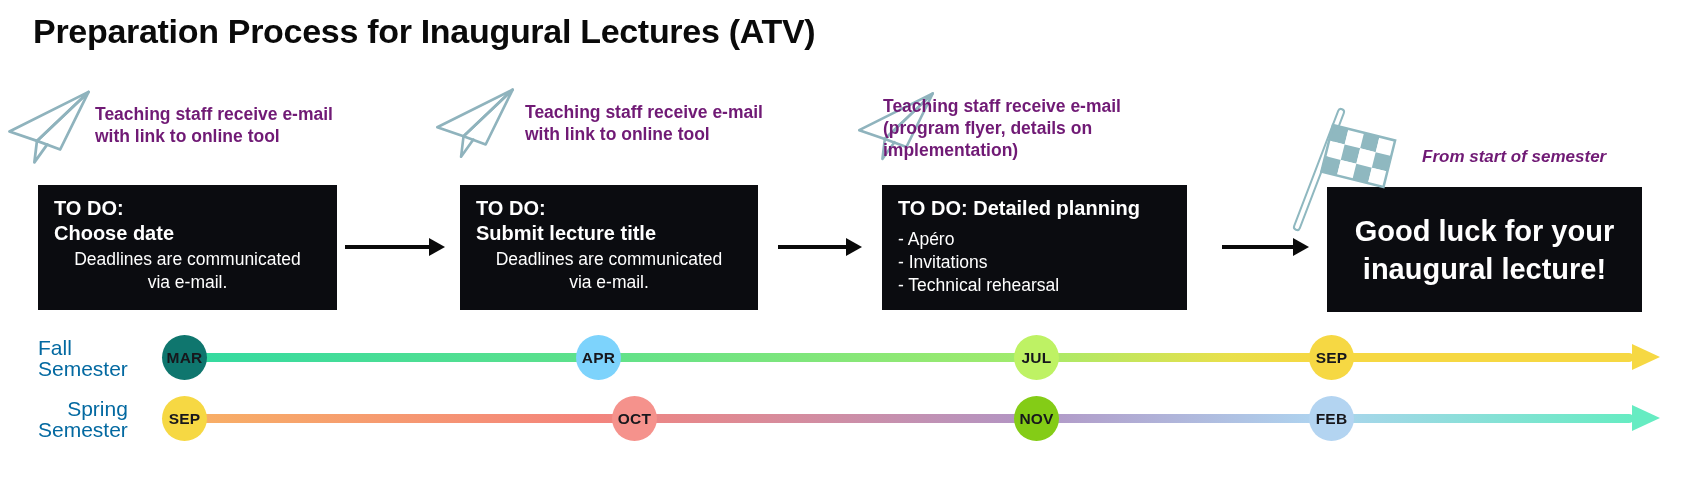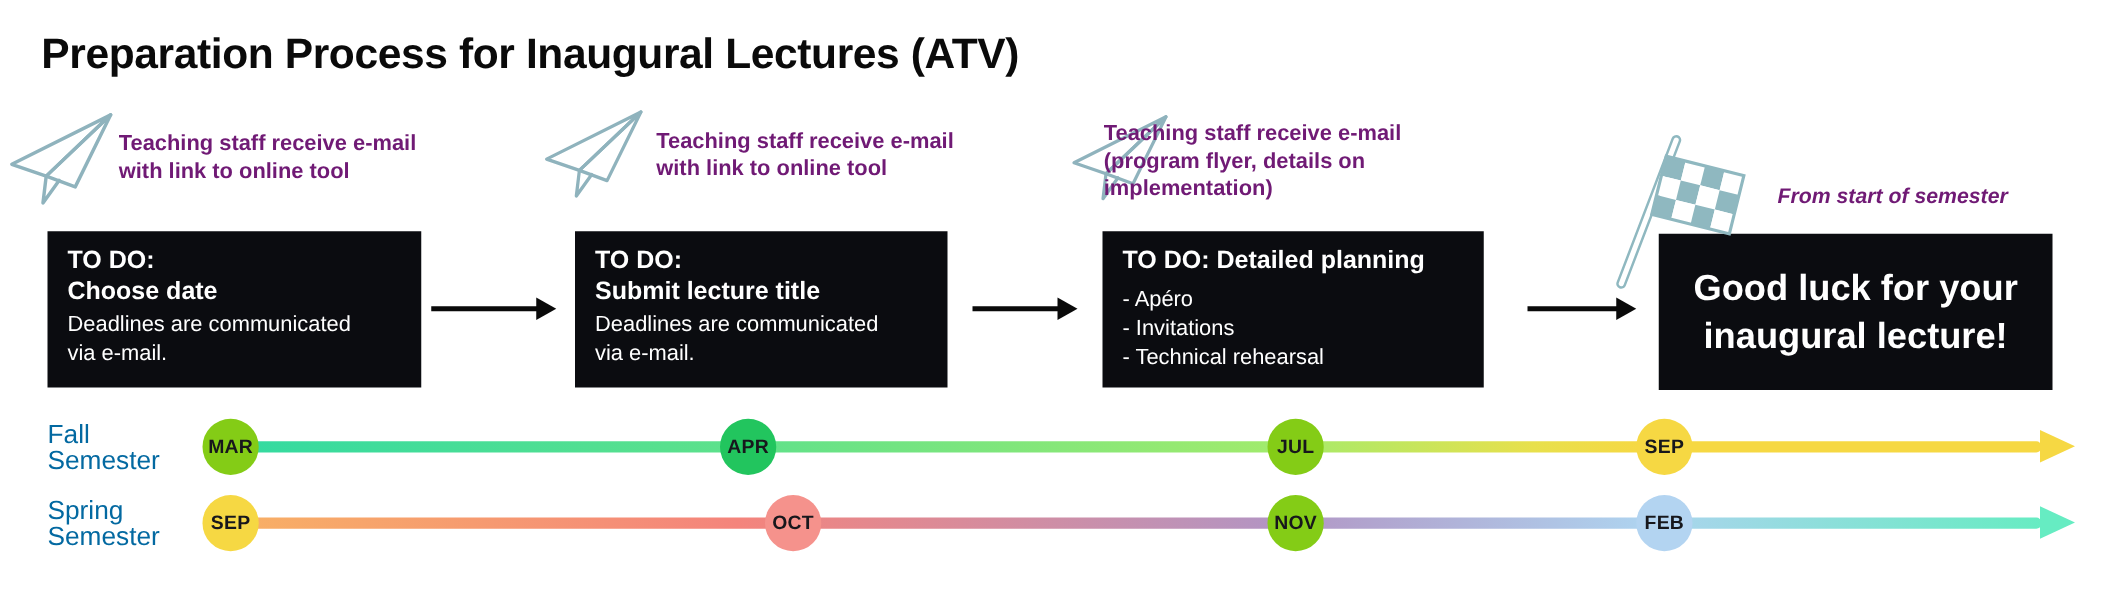--- a/index.html
+++ b/index.html
@@ -1,21 +1,21 @@
 <!DOCTYPE html>
 <html><head>
 <meta charset="utf-8">
 <style>
   html,body{margin:0;padding:0;background:#ffffff;}
   .canvas{
     position:relative;width:1681px;height:481px;background:#ffffff;overflow:hidden;
     font-family:"Liberation Sans", sans-serif;
   }
   .title{
-    position:absolute;left:33px;top:24px;margin:0;
+    position:absolute;left:33px;top:12px;margin:0;
     font-size:34px;font-weight:700;color:#0a0a0a;letter-spacing:-0.3px;
   }
   
   .note{
     position:absolute;color:#701a75;font-weight:700;font-size:17.5px;line-height:22px;
     white-space:pre-line;
   }
   .n1{left:95px;top:103px;}
   .n2{left:525px;top:101px;}
   .n3{left:883px;top:95px;}
@@ -29,41 +29,41 @@
   
   .box{
     position:absolute;top:185px;height:125px;background:#0b0c10;color:#ffffff;
     box-sizing:border-box;padding:11px 16px;z-index:2;
   }
   .b1{left:38px;width:299px;}
   .b2{left:460px;width:298px;}
   .b3{left:882px;width:305px;}
   .b4{left:1327px;top:187px;width:315px;display:flex;align-items:center;justify-content:center;text-align:center;}
   .box-strong{font-size:20px;font-weight:700;line-height:25px;}
-  .box-body{font-size:17.5px;font-weight:400;line-height:23px;white-space:pre-line;margin-top:2px;}
+  .box-body{font-size:17.5px;font-weight:400;line-height:23px;white-space:pre-line;margin-top:2px;text-align:center;}
   .box-bullet{font-size:17.5px;font-weight:400;line-height:23px;}
   .b3 .box-strong{margin-bottom:7px;}
   .box-message{font-size:29px;font-weight:600;line-height:38px;white-space:pre-line;}
   
   .connector{position:absolute;top:233px;height:28px;}
   .c1{left:345px;width:100px;}
   .c2{left:778px;width:84px;}
   .c3{left:1222px;width:87px;}
   .connector .shaft{position:absolute;left:0;right:14px;top:12px;height:4px;background:#0a0a0a;}
   .connector .head{
     position:absolute;right:0;top:5px;width:0;height:0;
     border-left:16px solid #0a0a0a;border-top:9px solid transparent;border-bottom:9px solid transparent;
   }
   
   .tl-label{
     position:absolute;left:38px;color:#0369a1;font-size:21px;line-height:21px;font-weight:400;
     white-space:pre-line;
   }
   .l1{top:337px;}
-  .l2{top:398px;}
+  .l2{top:398px;text-align:right;}
   .tl-row{position:absolute;left:0;width:1681px;height:46px;}
   .r1{top:335px;}
   .r2{top:396px;}
   .tl-line{position:absolute;left:185px;width:1448px;top:18px;height:9px;border-radius:4px;}
   .tl-head{
     position:absolute;left:1632px;top:9px;width:0;height:0;
     border-left:28px solid #ccc;border-top:13px solid transparent;border-bottom:13px solid transparent;
   }
   .tl-circle{
     position:absolute;top:0;width:45px;height:45px;border-radius:50%;
@@ -170,27 +170,27 @@
     </div>
 
   <div class="tl-label l1">Fall
 Semester</div>
   <div class="tl-label l2">Spring
 Semester</div>
 
   <div class="tl-row r1">
     <div class="tl-line" style="background: linear-gradient(90deg, rgb(51, 218, 161) 0%, rgb(94, 225, 139) 28%, rgb(162, 235, 108) 58%, rgb(232, 224, 76) 72%, rgb(246, 216, 67) 78%, rgb(246, 216, 67) 100%);"></div>
     <div class="tl-head" style="border-left-color: rgb(246, 216, 67);"></div>
-    <div class="tl-circle m1" style="background: #84cc16;">
+    <div class="tl-circle m1" style="background: #0f766e;">
         <span>MAR</span>
       </div>
-    <div class="tl-circle m2" style="background: #22c55e;">
+    <div class="tl-circle m2" style="background: #7dd3fc;">
         <span>APR</span>
       </div>
-    <div class="tl-circle m3" style="background: #84cc16;">
+    <div class="tl-circle m3" style="background: #bef264;">
         <span>JUL</span>
       </div>
     <div class="tl-circle m4" style="background: rgb(246, 216, 67);">
         <span>SEP</span>
       </div>
   </div>
 
   <div class="tl-row r2">
     <div class="tl-line" style="background: linear-gradient(90deg, rgb(248, 176, 101) 0%, rgb(244, 132, 124) 28%, rgb(178, 149, 196) 58%, rgb(174, 211, 239) 78%, rgb(102, 236, 194) 100%);"></div>
     <div class="tl-head" style="border-left-color: rgb(102, 236, 194);"></div>

